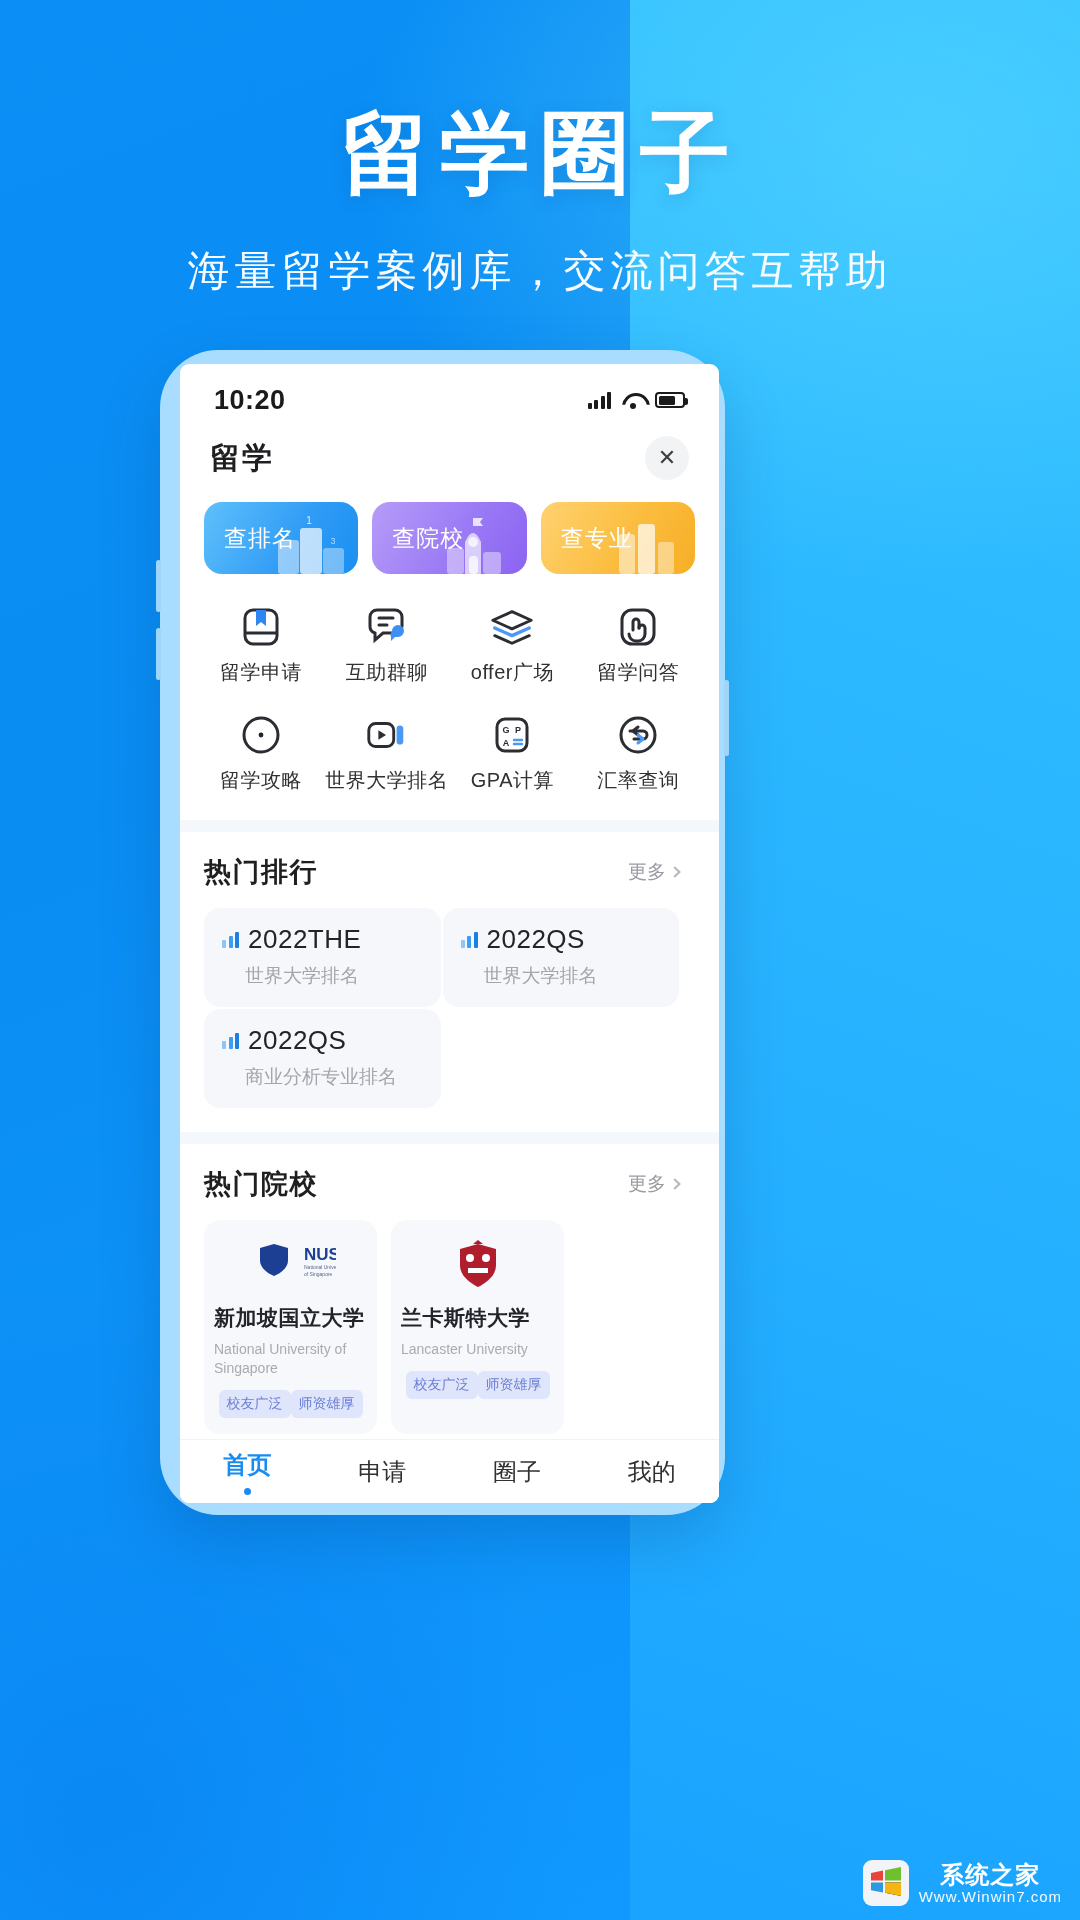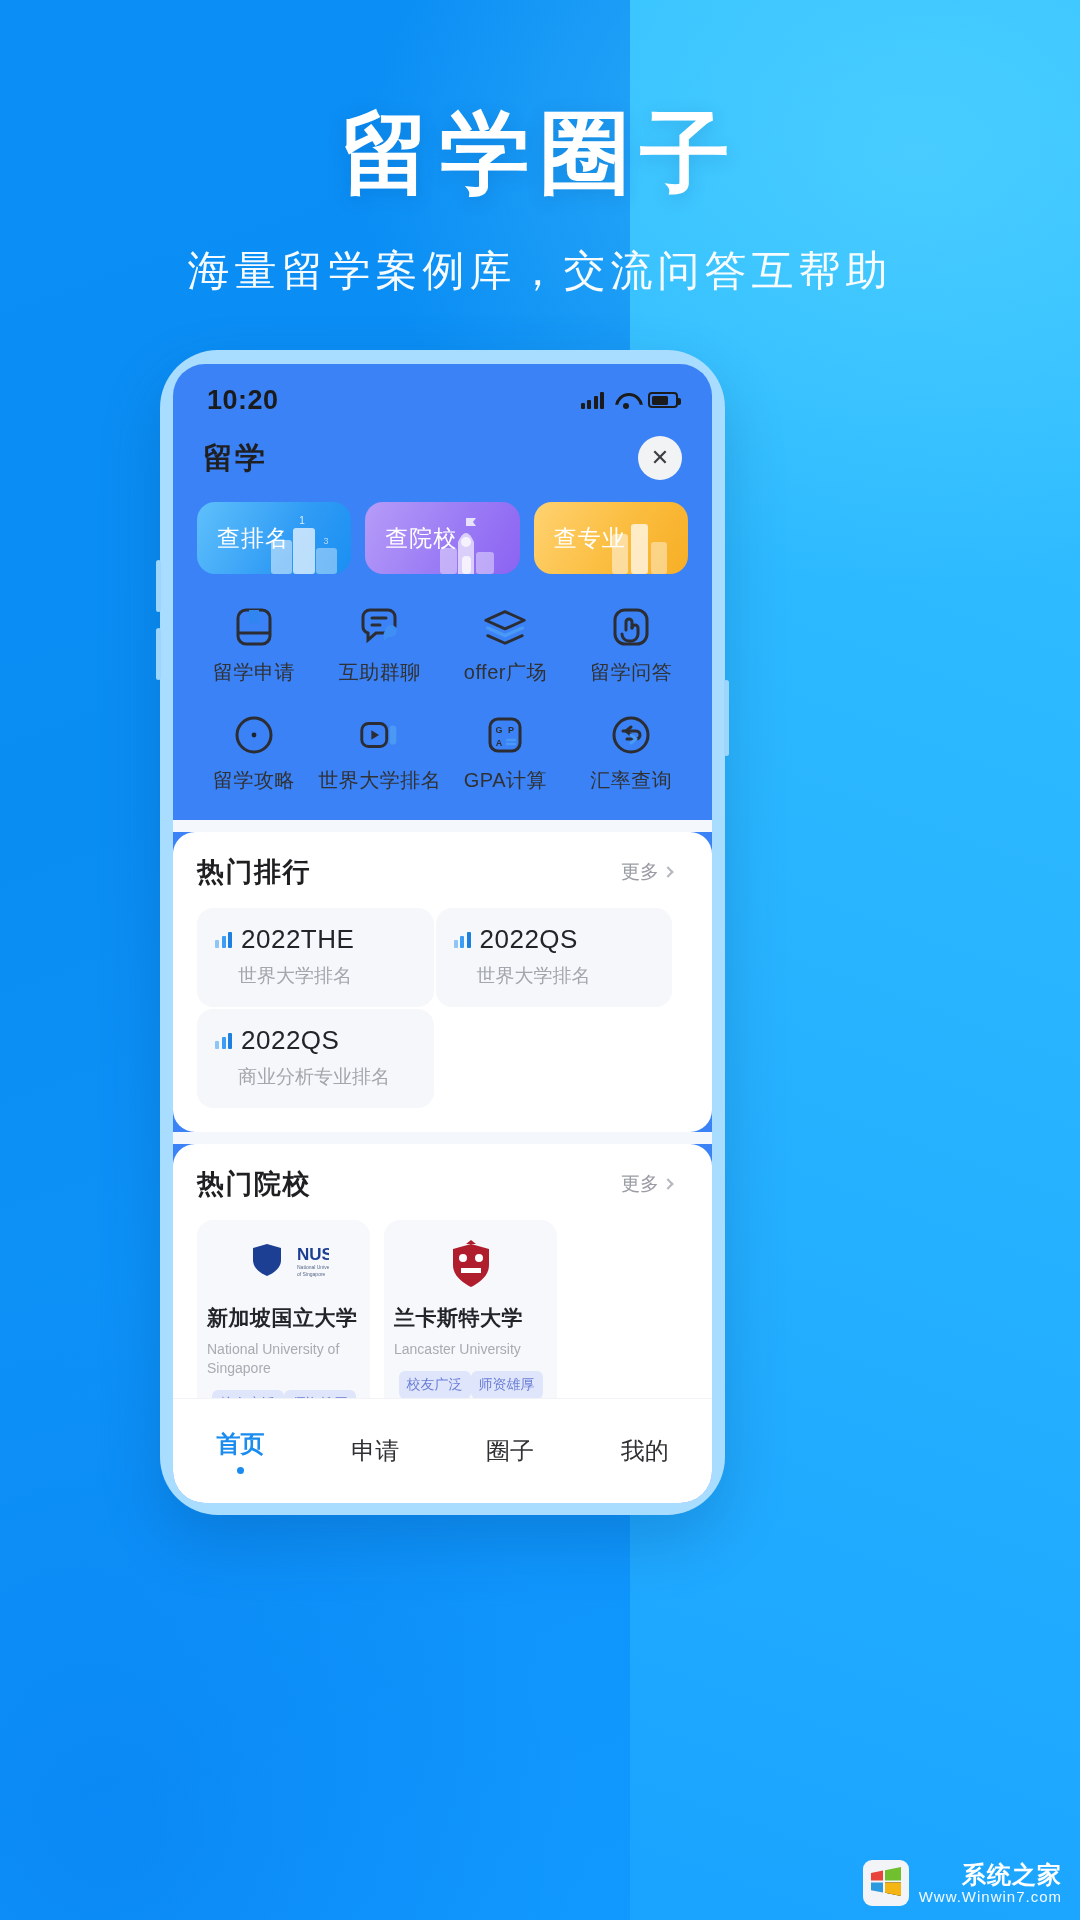--- a/index.html
+++ b/index.html
@@ -31,22 +31,22 @@
   }
 
   
   #phone {
     position:absolute; left:160px; top:350px; width:565px; height:1165px;
     background:#a9ddff; border-radius:58px;
     box-shadow:0 26px 60px rgba(0,55,120,.22);
     padding:14px 13px 12px 13px;
   }
   #phone-screen {
-    width:100%; height:100%; background:#3b82f6; border-radius:32px;
-    overflow:hidden; position:relative;
+    width:100%; height:100%; background:#ffffff; border-radius:9px;
+    overflow:hidden; position:relative;margin-left:7px;
   }
   
   .phone-btn { position:absolute; width:5px; background:#9ed6fb; border-radius:3px; }
 
   
   #statusbar {
     height:62px; display:flex; align-items:center; justify-content:space-between;
     padding:10px 34px 0 34px;
   }
   #clock { font-size:27px; font-weight:bold; color:#1b1b1b; letter-spacing:.5px; }
@@ -130,31 +130,31 @@
     padding:18px 10px 16px 10px; 
   }
   .school-logo { height:56px; display:flex; align-items:center; justify-content:center; margin-bottom:10px; }
   .school-cn { font-size:21px; font-weight:bold; color:#22242a; letter-spacing:.5px; }
   .school-en { font-size:14px; color:#a8abb1; margin-top:8px; line-height:1.35; }
   .school-tags { display:flex; justify-content:center; margin-top:12px; flex-wrap:nowrap; }
   .tag { background:#dfe6fb; color:#6b7ed6; font-size:14px; border-radius:6px; padding:5px 8px; white-space:nowrap; }
 
   
   #bottom-nav {
-    position:absolute; left:0; right:0; bottom:0; height:105px; background:#fff;
+    position:absolute; left:0; right:0; bottom:0; height:64px; background:#fff;
     display:flex; align-items:center; border-top:1px solid #f0f2f5;font-family:Liberation Serif, serif;
   }
   .nav-item { flex:1; text-align:center; font-size:24px; color:#303133; position:relative; }
   .nav-item.active { color:#1a8cf0; font-weight:bold; }
   .nav-dot { width:7px;height:7px;border-radius:50%;background:#1a8cf0;margin:7px auto 0 auto; }
 
   
   #watermark { position:absolute; right:18px; bottom:14px; display:flex; align-items:center; gap:10px; }
   #wm-flag { width:46px; height:46px; position:relative; }
-  #wm-text { color:#ffffff; font-size:24px; font-weight:bold; letter-spacing:1px; line-height:1.15; text-align:right;}
+  #wm-text { color:#ffffff; font-size:24px; font-weight:bold; letter-spacing:1px; line-height:1.15; text-align:center;}
   #wm-url { font-size:15px; font-weight:normal; opacity:.95; }
 </style>
 </head>
 <body>
 
 <div id="bg-left"></div>
 <div id="bg-right"></div>
 <div id="bg-wash"></div>
 
 <div id="promo">

